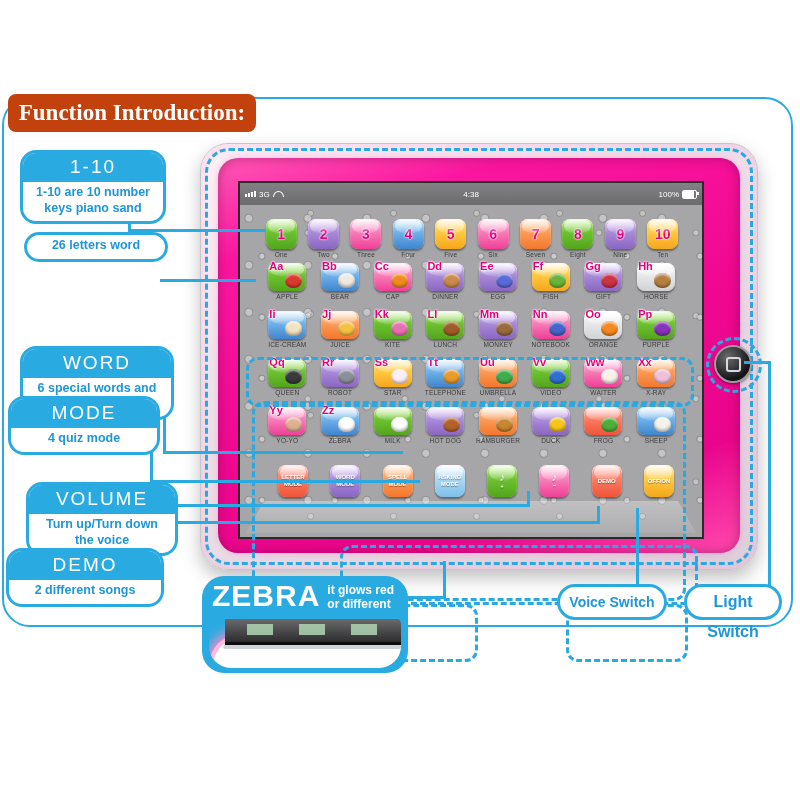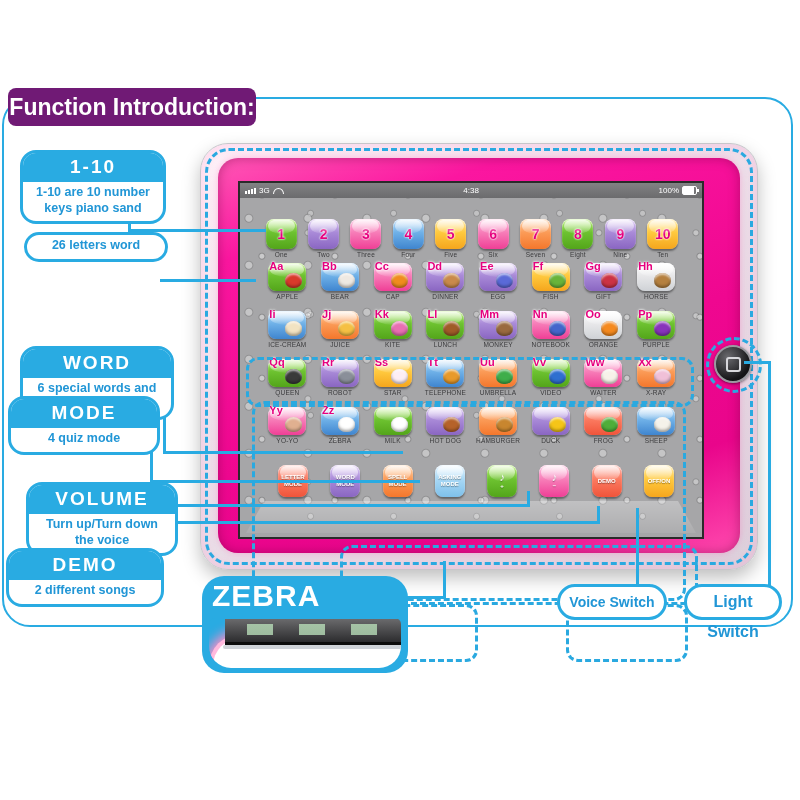--- a/index.html
+++ b/index.html
@@ -2,25 +2,25 @@
 <html><head>
 <meta charset="utf-8">
 <style>
   html,body{margin:0;padding:0;}
   body{width:800px;height:800px;position:relative;background:#fff;
        font-family:"Liberation Sans",sans-serif;overflow:hidden;}
   .abs{position:absolute;}
   
   #frame{left:2px;top:97px;width:787px;height:526px;border:2px solid #29abe2;border-radius:28px;}
   
-  #titlebar{left:8px;top:88px;width:248px;height:38px;background:#701a75;border-radius:8px;
-            color:#fff;font-size:23px;font-weight:bold;text-align:center;line-height:38px;}
+  #titlebar{left:8px;top:94px;width:248px;height:38px;background:#c2410c;border-radius:8px;
+            color:#fff;font-size:23px;font-weight:bold;text-align:center;line-height:38px;font-family:Liberation Serif, serif;}
   
   .callout{border:3px solid #29abe2;border-radius:16px;background:#fff;overflow:hidden;z-index:6;}
-  .co-title{background:#29abe2;color:#fff;font-weight:bold;font-size:19px;letter-spacing:2px;
+  .co-title{background:#29abe2;color:#fff;font-weight:normal;font-size:19px;letter-spacing:2px;
             text-align:center;padding:3px 4px 4px;}
   .co-desc{color:#2196d6;font-weight:bold;font-size:12.5px;text-align:center;padding:3px 6px 5px;line-height:1.25;}
   #co-numbers{left:20px;top:150px;width:140px;}
   #co-letters{left:24px;top:232px;width:138px;}
   #co-word{left:20px;top:300px;width:148px;margin-top:46px;}
   #co-mode{left:8px;top:396px;width:146px;}
   #co-volume{left:26px;top:482px;width:146px;}
   #co-demo{left:6px;top:548px;width:152px;}
   
   #co-light{left:202px;top:576px;width:206px;height:97px;background:#29abe2;border-radius:22px;
@@ -54,21 +54,21 @@
          background:linear-gradient(160deg,#ff57b5 0%,#fb16a0 18%,#ef0790 55%,#e9058b 80%,#ff4aae 100%);
          box-shadow:inset 0 0 12px rgba(110,0,60,.45),0 0 10px rgba(255,70,170,.4);}
   #screen{left:38px;top:38px;width:462px;height:354px;background:#a6a6a8;border:2px solid #2a2a2a;
          background-image:
            radial-gradient(circle at 30% 20%,rgba(255,255,255,.4) 0 2px,rgba(70,70,70,.28) 3px,transparent 4px),
            radial-gradient(circle at 70% 60%,rgba(255,255,255,.35) 0 2px,rgba(70,70,70,.22) 3px,transparent 4px),
            radial-gradient(circle at 15% 75%,rgba(255,255,255,.35) 0 3px,rgba(70,70,70,.22) 4px,transparent 5px),
            radial-gradient(circle at 85% 30%,rgba(255,255,255,.3) 0 2px,rgba(70,70,70,.2) 3px,transparent 4px);
          background-size:73px 61px,97px 83px,59px 47px,83px 101px;}
   
-  #statusbar{left:0;top:0;right:0;height:15px;background:linear-gradient(#828284,#6b6b6d);
+  #statusbar{left:0;top:0;right:0;height:22px;background:linear-gradient(#828284,#6b6b6d);
              display:flex;align-items:center;color:#fff;font-size:8px;padding:0 5px;box-sizing:border-box;}
   .sig{display:flex;align-items:flex-end;gap:1px;margin-right:3px;}
   .sig i{display:block;width:2px;background:#fff;}
   .sig i:nth-child(1){height:3px}.sig i:nth-child(2){height:4px}.sig i:nth-child(3){height:5px}.sig i:nth-child(4){height:6px}
   .wifi{width:9px;height:5px;border:1.5px solid #fff;border-bottom:none;border-radius:50% 50% 0 0/100% 100% 0 0;margin-left:3px;}
   #sb-time{flex:1;text-align:center;}
   .batt{width:13px;height:7px;border:1px solid #fff;border-radius:2px;margin-left:3px;position:relative;background:linear-gradient(90deg,#fff 0 85%,transparent 85%);}
   .batt::after{content:"";position:absolute;right:-3px;top:1.5px;width:2px;height:3px;background:#fff;}
   
   .numrow{left:20px;top:36px;width:424px;height:44px;display:flex;}
@@ -504,20 +504,21 @@
   <div class="co-desc">Turn up/Turn down the voice</div>
 </div>
 <div class="abs callout" id="co-demo">
   <div class="co-title">DEMO</div>
   <div class="co-desc">2 different songs</div>
 </div>
 
 <div class="abs" id="co-light">
   <div class="lt-row">
     <span class="lt-title">ZEBRA</span>
+    <span class="lt-desc">it glows red or different</span>
   </div>
   <div class="light-photo">
     <div class="lp-glow"></div>
     <div class="lp-screen"></div>
   </div>
 </div>
 
 <div class="abs pill" id="voice-pill">Voice Switch</div>
 <div class="abs pill" id="light-pill">Light Switch</div>
 

